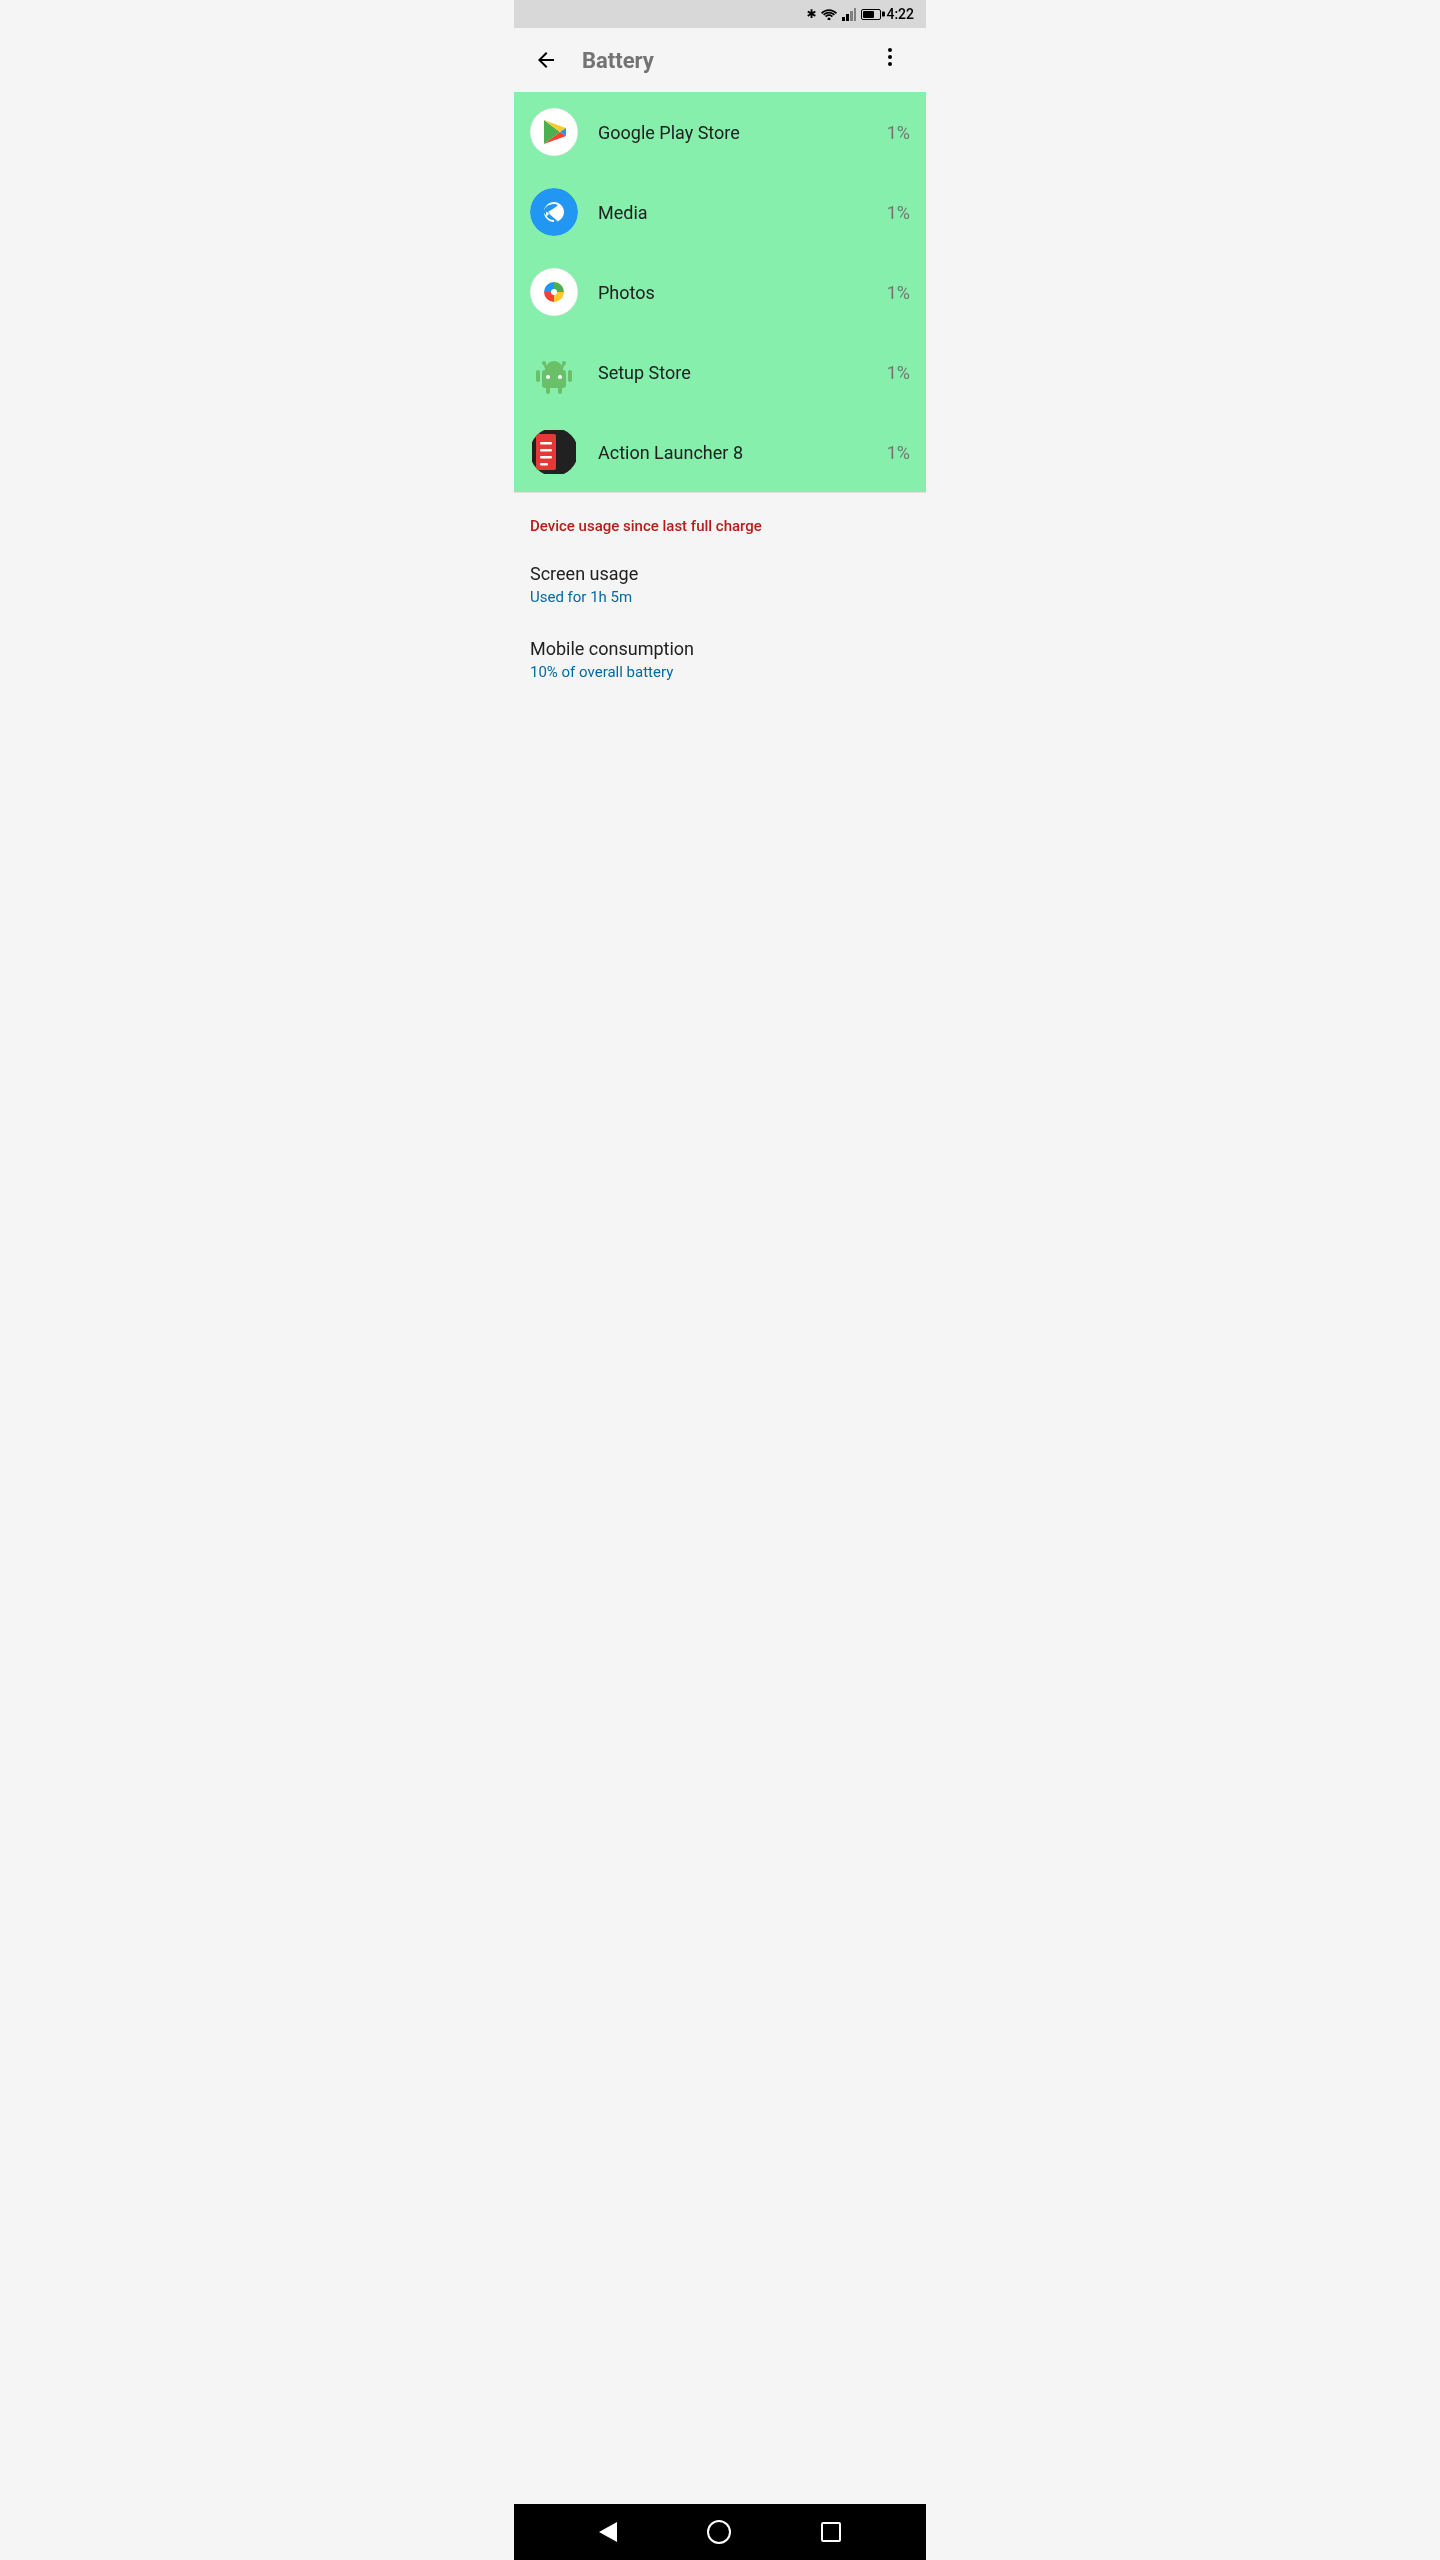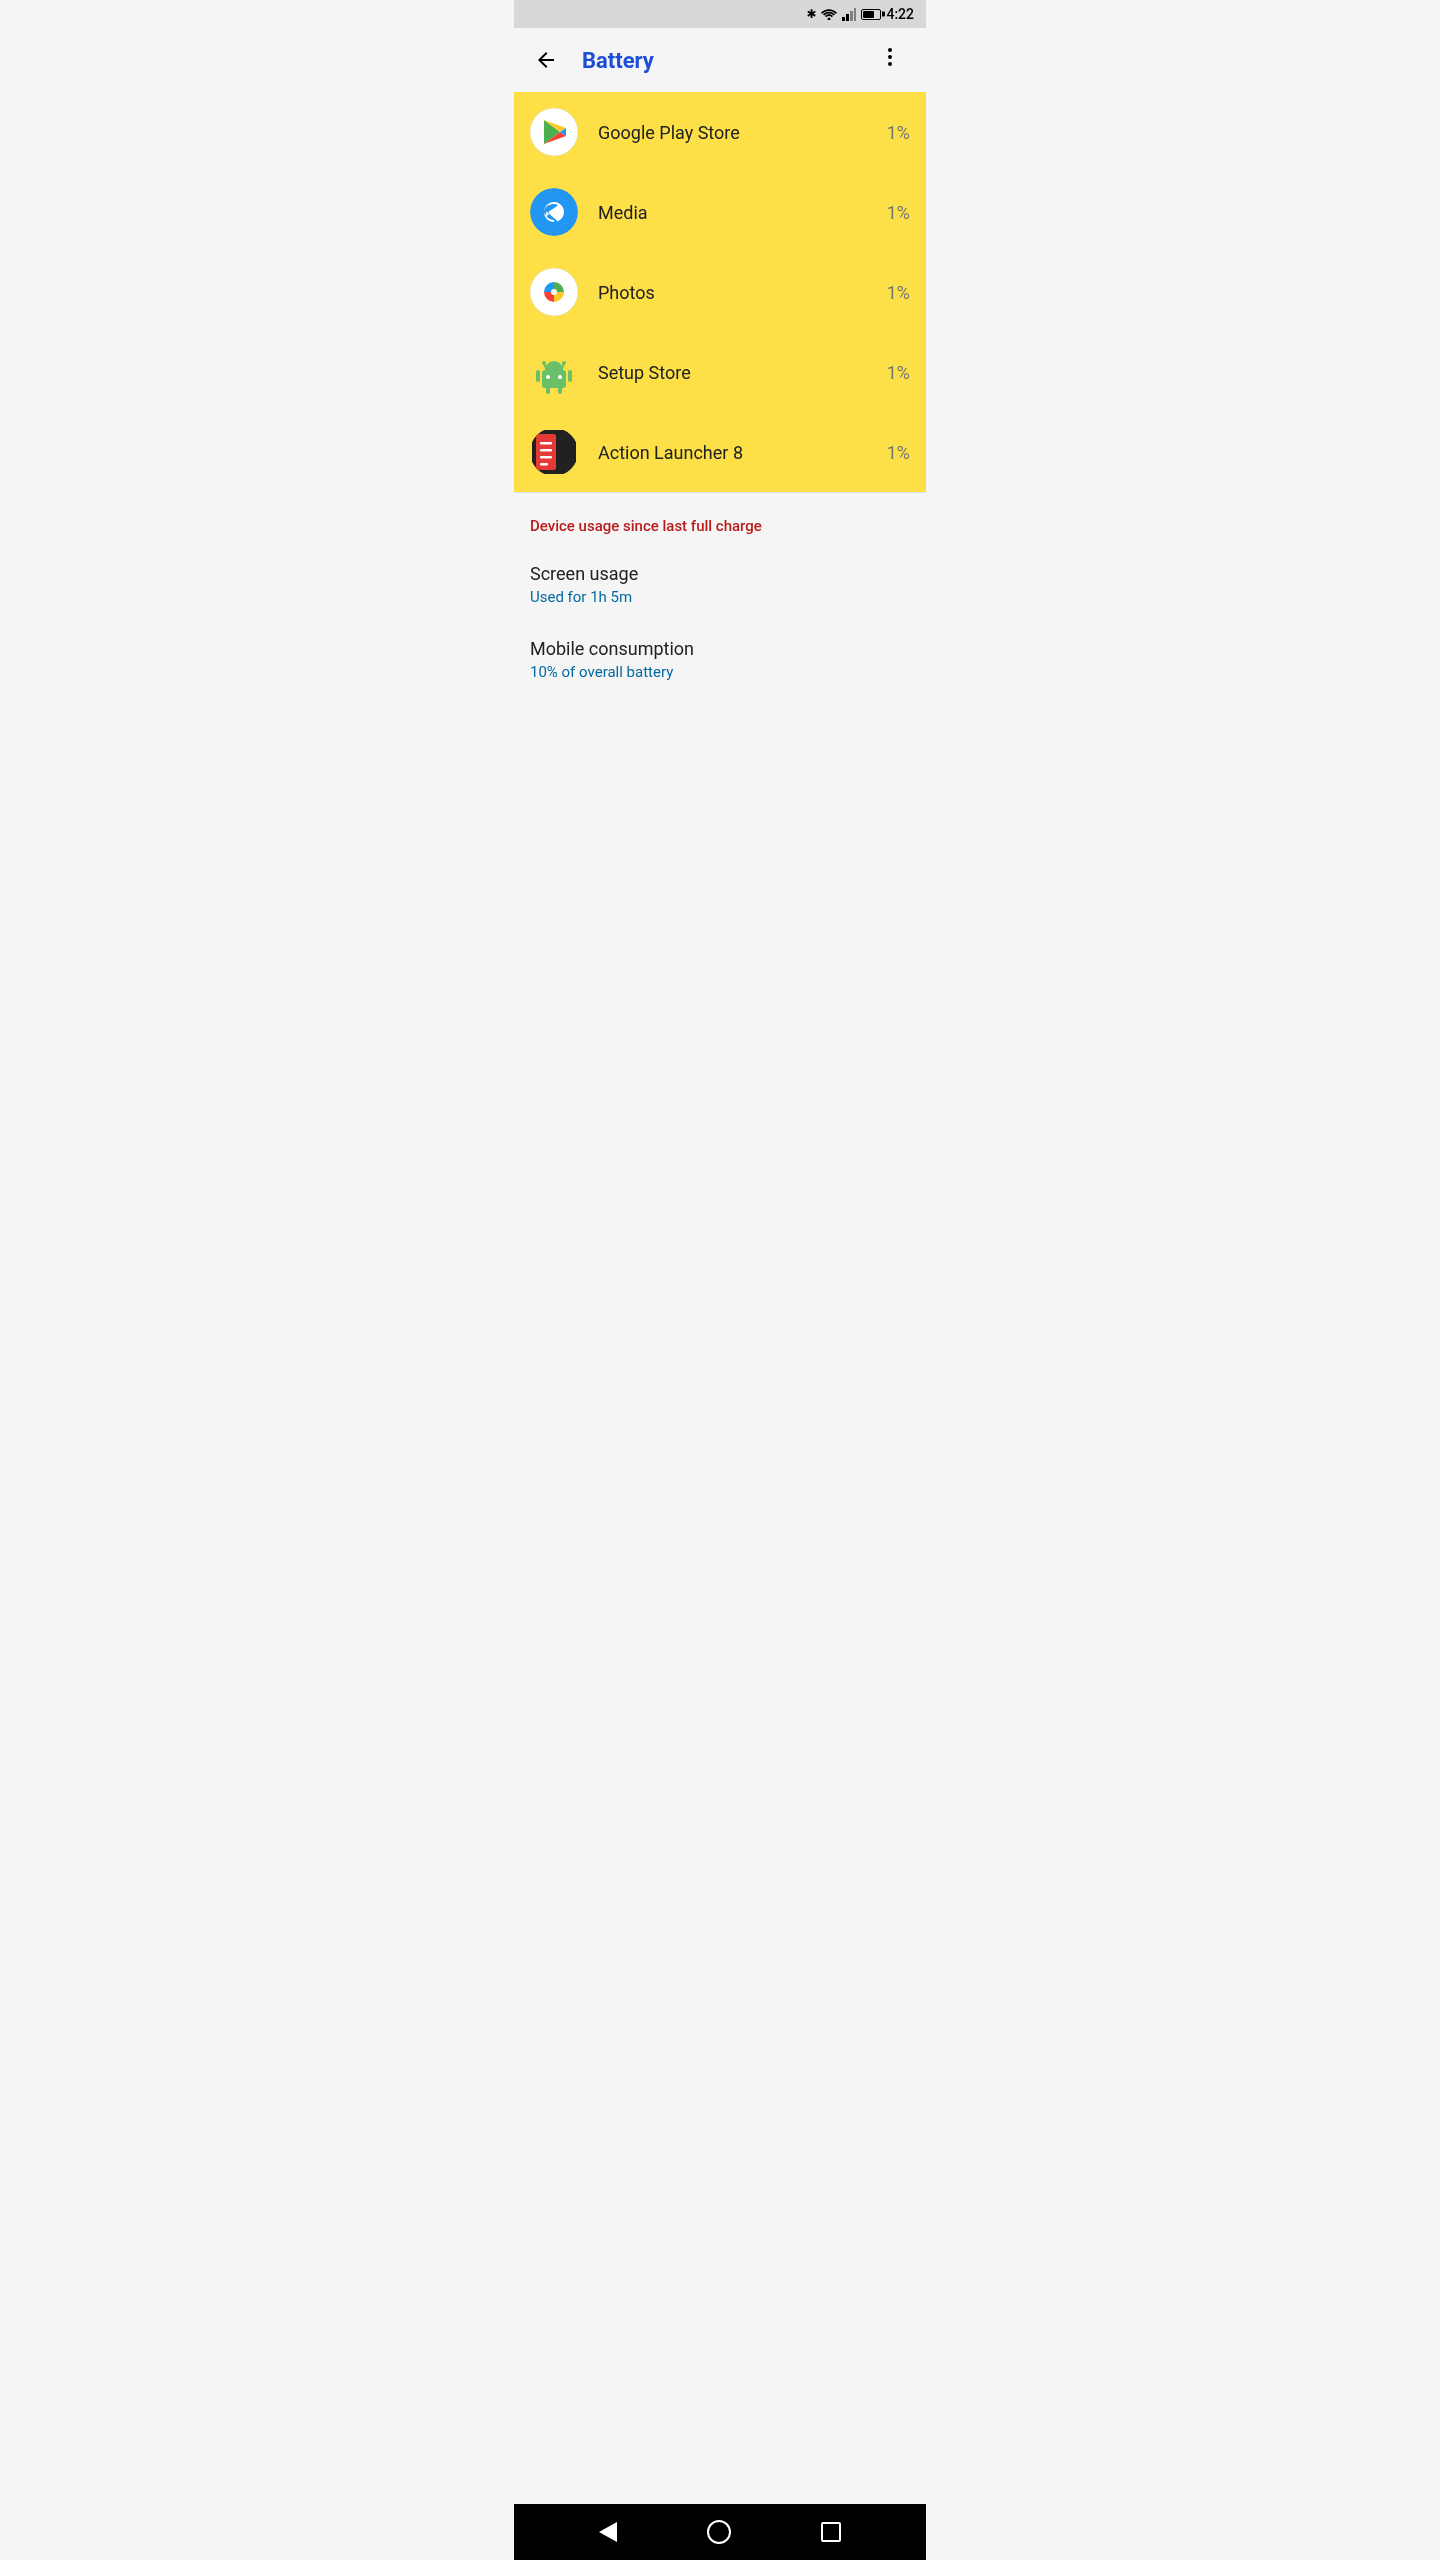--- a/index.html
+++ b/index.html
@@ -97,41 +97,41 @@
       border: none;
       padding: 4px;
       display: flex;
       align-items: center;
       justify-content: center;
     }
 
     .toolbar-title {
       font-size: 22px;
       font-weight: 700;
-      color: #1d4ed8;
+      color: #737373;
       flex: 1;
     }
 
     .toolbar-more {
       font-size: 22px;
       color: #000;
       cursor: pointer;
       background: none;
       border: none;
       padding: 4px 8px;
       letter-spacing: 1px;
       font-weight: 900;
     }
 
     
     .list-item {
       display: flex;
       align-items: center;
       padding: 16px 16px;
-      background: #fde047;
+      background: #86efac;
       min-height: 72px;
     }
 
     .list-item-icon {
       width: 48px;
       height: 48px;
       margin-right: 20px;
       flex-shrink: 0;
       border-radius: 50%;
       display: flex;

